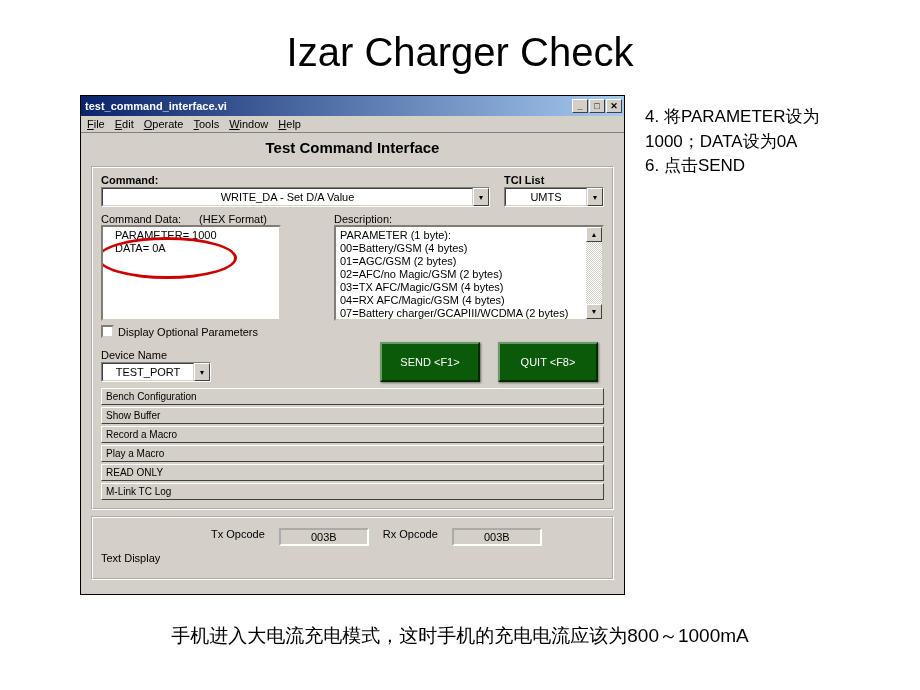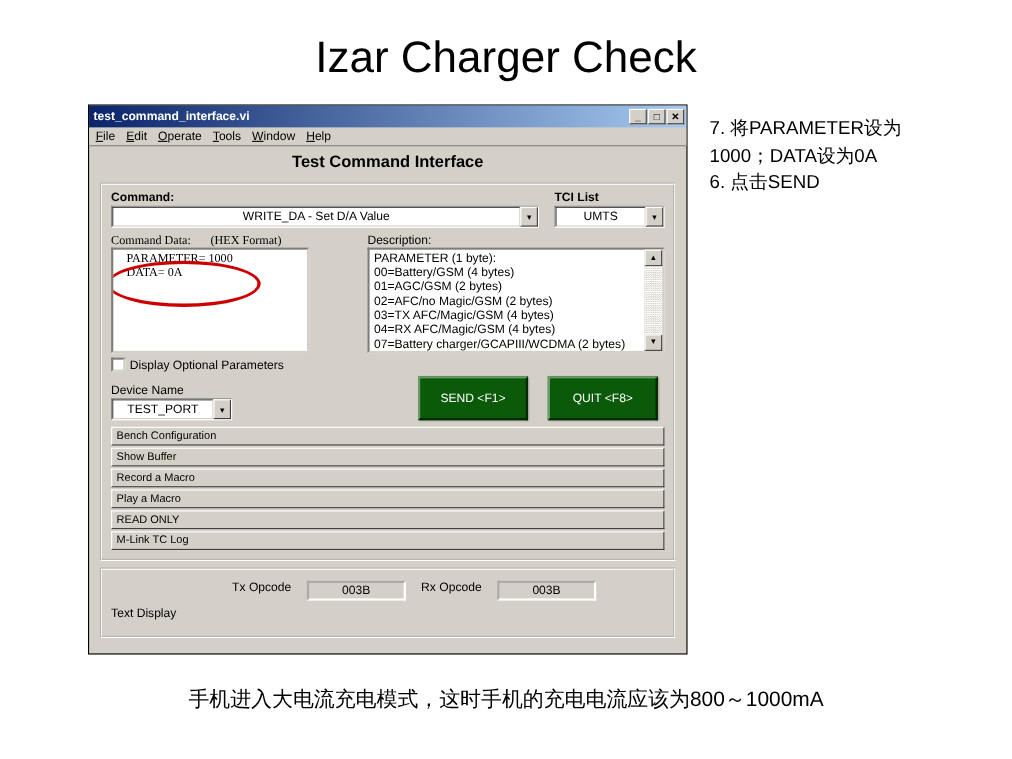--- a/index.html
+++ b/index.html
@@ -113,21 +113,20 @@
     .tci { width: 100px; }
     .command { flex: 1; }
     .row2 {
       display: flex;
       gap: 8px;
       margin-bottom: 4px;
       position: relative;
     }
     .cmddata {
       width: 180px;
-      font-family: Liberation Serif, serif;
     }
     .cmddata-label-row {
       display: flex;
       font-size: 11px;
       gap: 18px;
     }
     .textarea {
       background: #fff;
       border: 2px inset #d4d0c8;
       height: 96px;
@@ -364,19 +363,19 @@
           <span>Rx Opcode</span>
           <div class="opcode-box">003B</div>
         </div>
         <div class="text-display-label">Text Display</div>
       </div>
 
     </div>
   </div>
 
   <div class="instructions">
-    <div>7. 将PARAMETER设为1000；DATA设为0A</div>
+    <div>4. 将PARAMETER设为1000；DATA设为0A</div>
     <div>6. 点击SEND</div>
   </div>
 
 </div>
 
 <div class="bottom-text">手机进入大电流充电模式，这时手机的充电电流应该为800～1000mA</div>
 
 </body></html>

